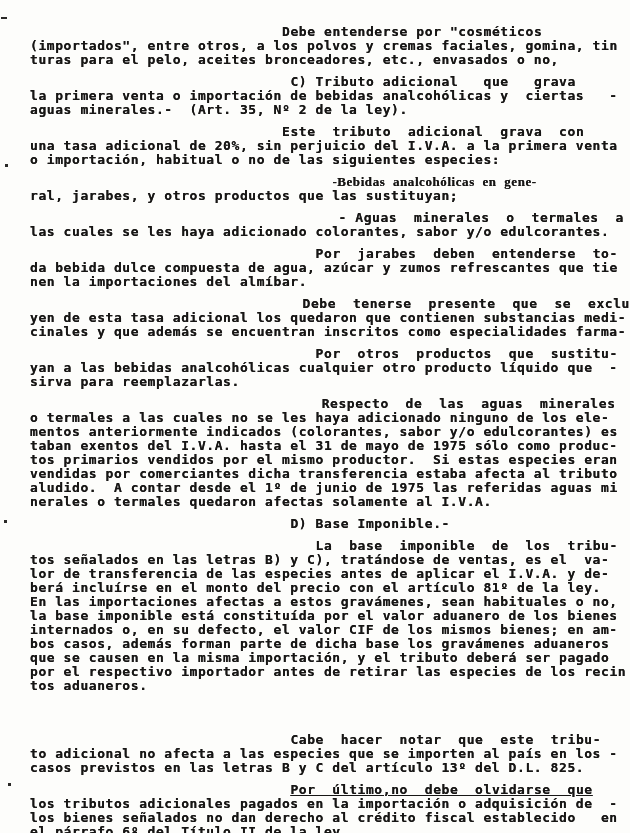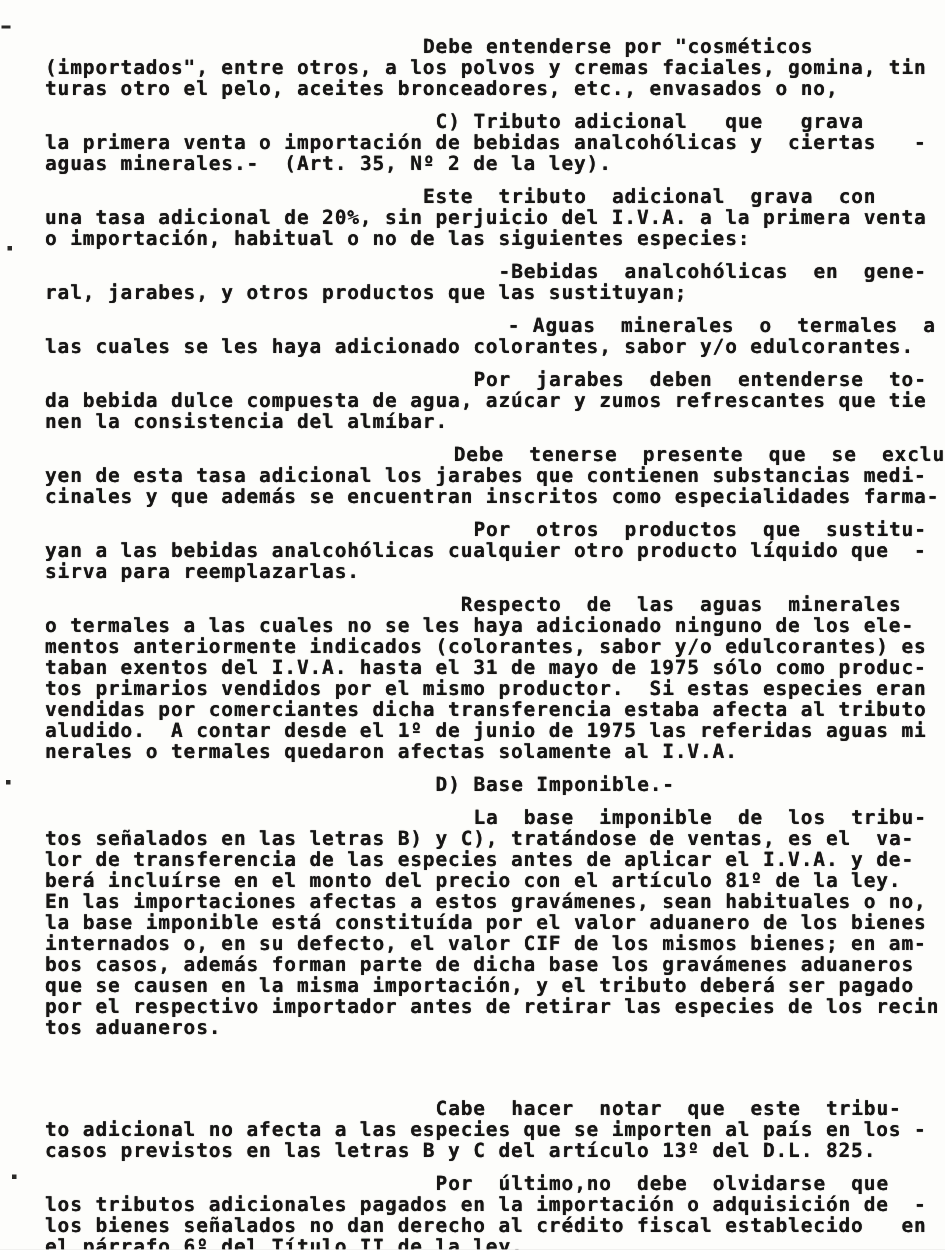--- a/index.html
+++ b/index.html
@@ -29,57 +29,57 @@
   .sup { display: inline-block; transform: translateY(-3px); }
   .speck { position: absolute; background: #2a2927; }
 </style>
 </head>
 <body>
 
 <div class="page">
     <div class="para">
       <div class="line" style="margin-left: 252px;"><span>Debe entenderse por "cosméticos</span></div>
       <div class="line"><span>(importados", entre otros, a los polvos y cremas faciales, gomina, t</span><span class="u">in</span></div>
-      <div class="line"><span>turas otro el pelo, aceites bronceadores, etc., envasados o no,</span></div>
+      <div class="line"><span>turas para el pelo, aceites bronceadores, etc., envasados o no,</span></div>
     </div>
     <div class="para">
       <div class="line" style="margin-left: 260.4px;"><span>C) </span><span class="u">Tributo adicional   que   grava</span></div>
       <div class="line"><span class="u">la primera venta o importación de bebidas analcohólicas y  ciertas   -</span></div>
       <div class="line"><span class="u">aguas minerales</span><span>.-  (Art. 35, Nº 2 de la ley).</span></div>
     </div>
     <div class="para">
       <div class="line" style="margin-left: 252px;"><span>Este  tributo  adicional  grava  con</span></div>
       <div class="line"><span>una tasa adicional de 20%, sin perjuicio del I.V.A. a la primera venta</span></div>
       <div class="line"><span>o importación, habitual o no de las siguientes especies:</span></div>
     </div>
     <div class="para">
-      <div class="line" style="margin-left: 302.4px;"><span>-Bebidas  analcohólicas  en  gene-</span></div>
+      <div class="line" style="margin-left: 302.4px; font-family: Liberation Serif, serif;"><span>-Bebidas  analcohólicas  en  gene-</span></div>
       <div class="line"><span>ral, jarabes, y otros productos que las sustituyan;</span></div>
     </div>
     <div class="para">
       <div class="line" style="margin-left: 302.4px; text-align: center;"><span>- Aguas  minerales  o  termales  a</span></div>
       <div class="line"><span>las cuales se les haya adicionado colorantes, sabor y/o edulcorantes.</span></div>
     </div>
     <div class="para">
       <div class="line" style="margin-left: 285.6px;"><span>Por  jarabes  deben  entenderse  to-</span></div>
       <div class="line"><span>da bebida dulce compuesta de agua, azúcar y zumos refrescantes que t</span><span class="u">ie</span></div>
-      <div class="line"><span>nen la consistencia del almíbar.</span></div>
+      <div class="line"><span>nen la importaciones del almíbar.</span></div>
     </div>
     <div class="para">
       <div class="line" style="margin-left: 260.4px; text-align: right;"><span>Debe  tenerse  presente  que  se  exc</span><span class="u">lu</span></div>
-      <div class="line"><span>yen de esta tasa adicional los jarabes que contienen substancias medi-</span></div>
+      <div class="line"><span>yen de esta tasa adicional los quedaron que contienen substancias medi-</span></div>
       <div class="line"><span>cinales y que además se encuentran inscritos como especialidades farma-</span></div>
     </div>
     <div class="para">
       <div class="line" style="margin-left: 285.6px;"><span>Por  otros  productos  que  sustitu-</span></div>
       <div class="line"><span>yan a las bebidas analcohólicas cualquier otro producto líquido que  -</span></div>
       <div class="line"><span>sirva para reemplazarlas.</span></div>
     </div>
     <div class="para">
-      <div class="line" style="margin-left: 277.2px;"><span>Respecto  de  las  aguas  minerales</span></div>
+      <div class="line" style="margin-left: 277.2px; text-align: center;"><span>Respecto  de  las  aguas  minerales</span></div>
       <div class="line"><span>o termales a las cuales no se les haya adicionado ninguno de los ele-</span></div>
       <div class="line"><span>mentos anteriormente indicados (colorantes, sabor y/o edulcorantes) </span><span class="u">es</span></div>
       <div class="line"><span>taban exentos del I.V.A. hasta el 31 de mayo de 1975 sólo como produc-</span></div>
       <div class="line"><span>tos primarios vendidos por el mismo productor.  Si estas especies eran</span></div>
       <div class="line"><span>vendidas por comerciantes dicha transferencia estaba afecta al tributo</span></div>
       <div class="line"><span>aludido.  A contar desde el 1º de junio de 1975 las referidas aguas </span><span class="u">mi</span></div>
       <div class="line"><span>nerales o termales quedaron afectas solamente al I.V.A.</span></div>
     </div>
     <div class="para">
       <div class="line" style="margin-left: 260.4px;"><span>D) </span><span class="u">Base Imponible</span><span>.-</span></div>
@@ -96,21 +96,21 @@
       <div class="line"><span>que se causen en la misma importación, y el tributo deberá ser pagado</span></div>
       <div class="line"><span>por el respectivo importador antes de retirar las especies de los rec</span><span class="u">in</span></div>
       <div class="line"><span>tos aduaneros.</span></div>
     </div>
     <div class="para">
       <div class="line" style="margin-left: 260.4px; margin-top: 40px;"><span>Cabe  hacer  notar  que  este  tribu-</span></div>
       <div class="line"><span>to adicional no afecta a las especies que se importen al país en los -</span></div>
       <div class="line"><span>casos previstos en las letras B y C del artículo 13º del D.L. 825.</span></div>
     </div>
     <div class="para">
-      <div class="line" style="margin-left: 260.4px;"><span>Por  último,no  debe  olvidarse  que</span></div>
+      <div class="line" style="margin-left: 260.4px; text-decoration: underline;"><span>Por  último,no  debe  olvidarse  que</span></div>
       <div class="line"><span>los tributos adicionales pagados en la importación o adquisición de  -</span></div>
       <div class="line"><span>los bienes señalados no dan derecho al crédito fiscal establecido   en</span></div>
       <div class="line"><span>el párrafo 6º del Título II de la ley.</span></div>
     </div>
     <div class="speck" style="left: 1px; top: 17px; width: 6px; height: 2px;"></div>
     <div class="speck" style="left: 5px; top: 164px; width: 3px; height: 3px;"></div>
     <div class="speck" style="left: 4px; top: 520px; width: 3px; height: 3px;"></div>
     <div class="speck" style="left: 8px; top: 783px; width: 3px; height: 3px;"></div>
   </div>
 

